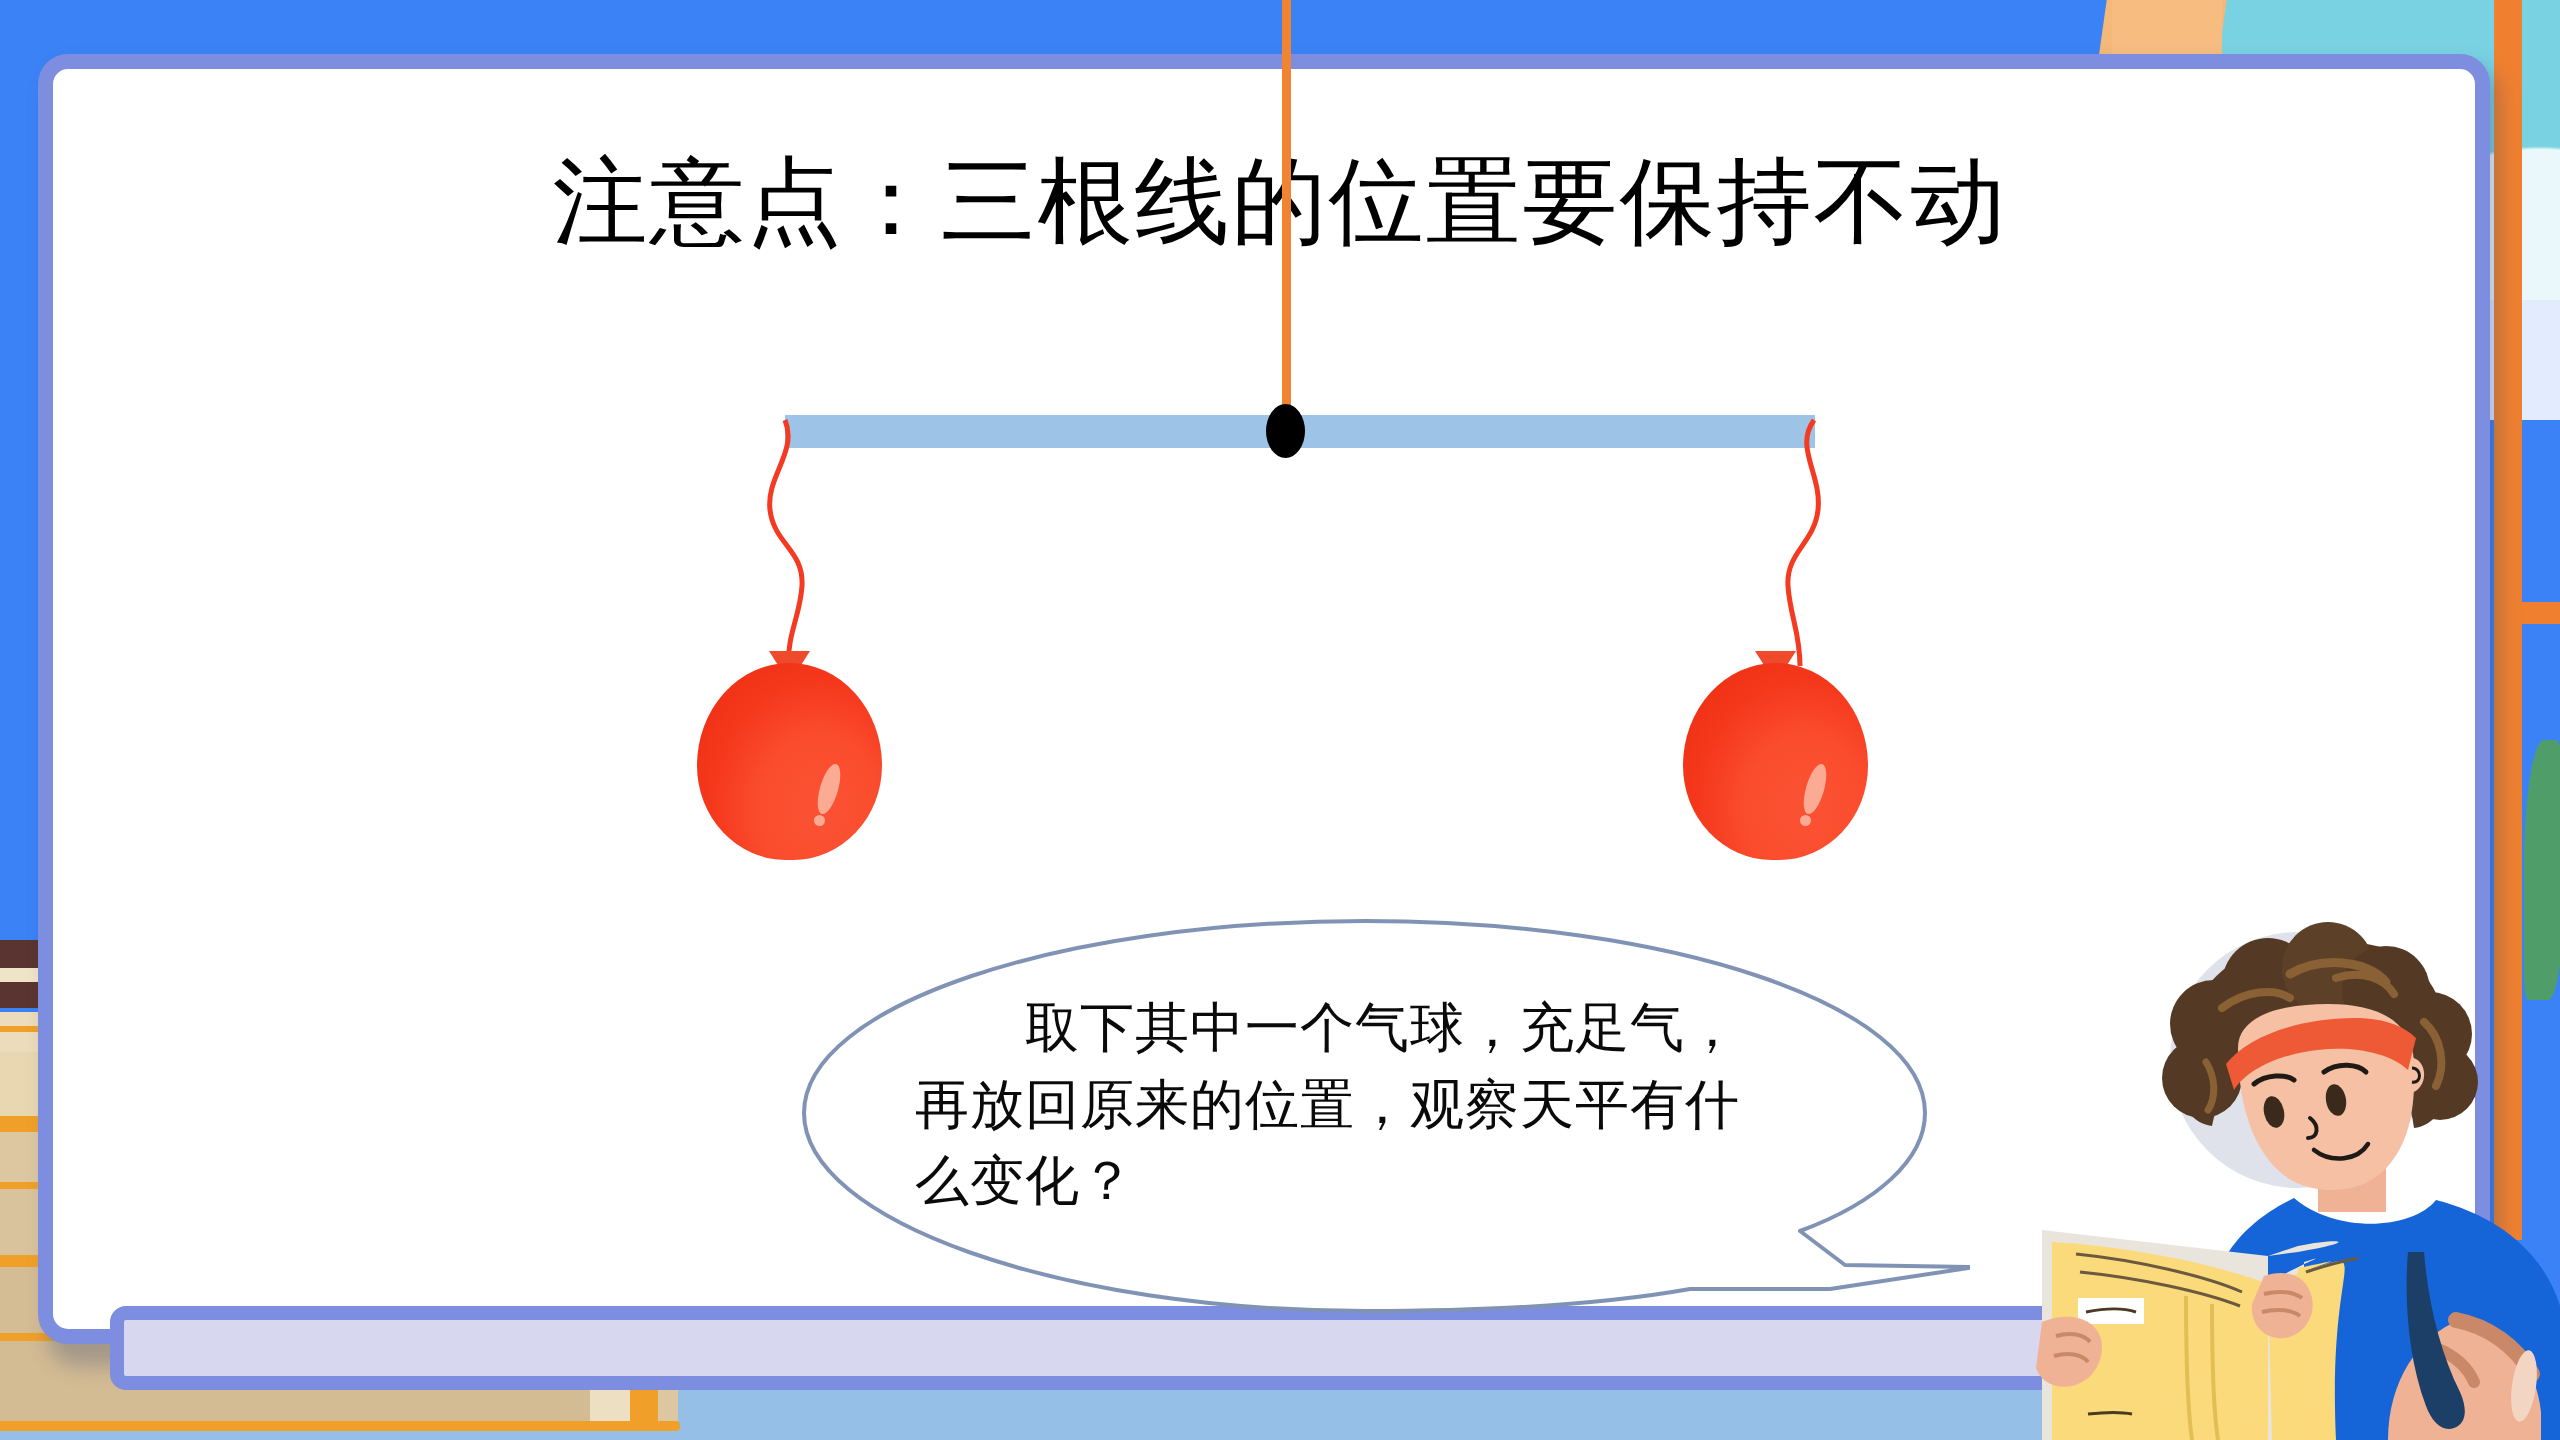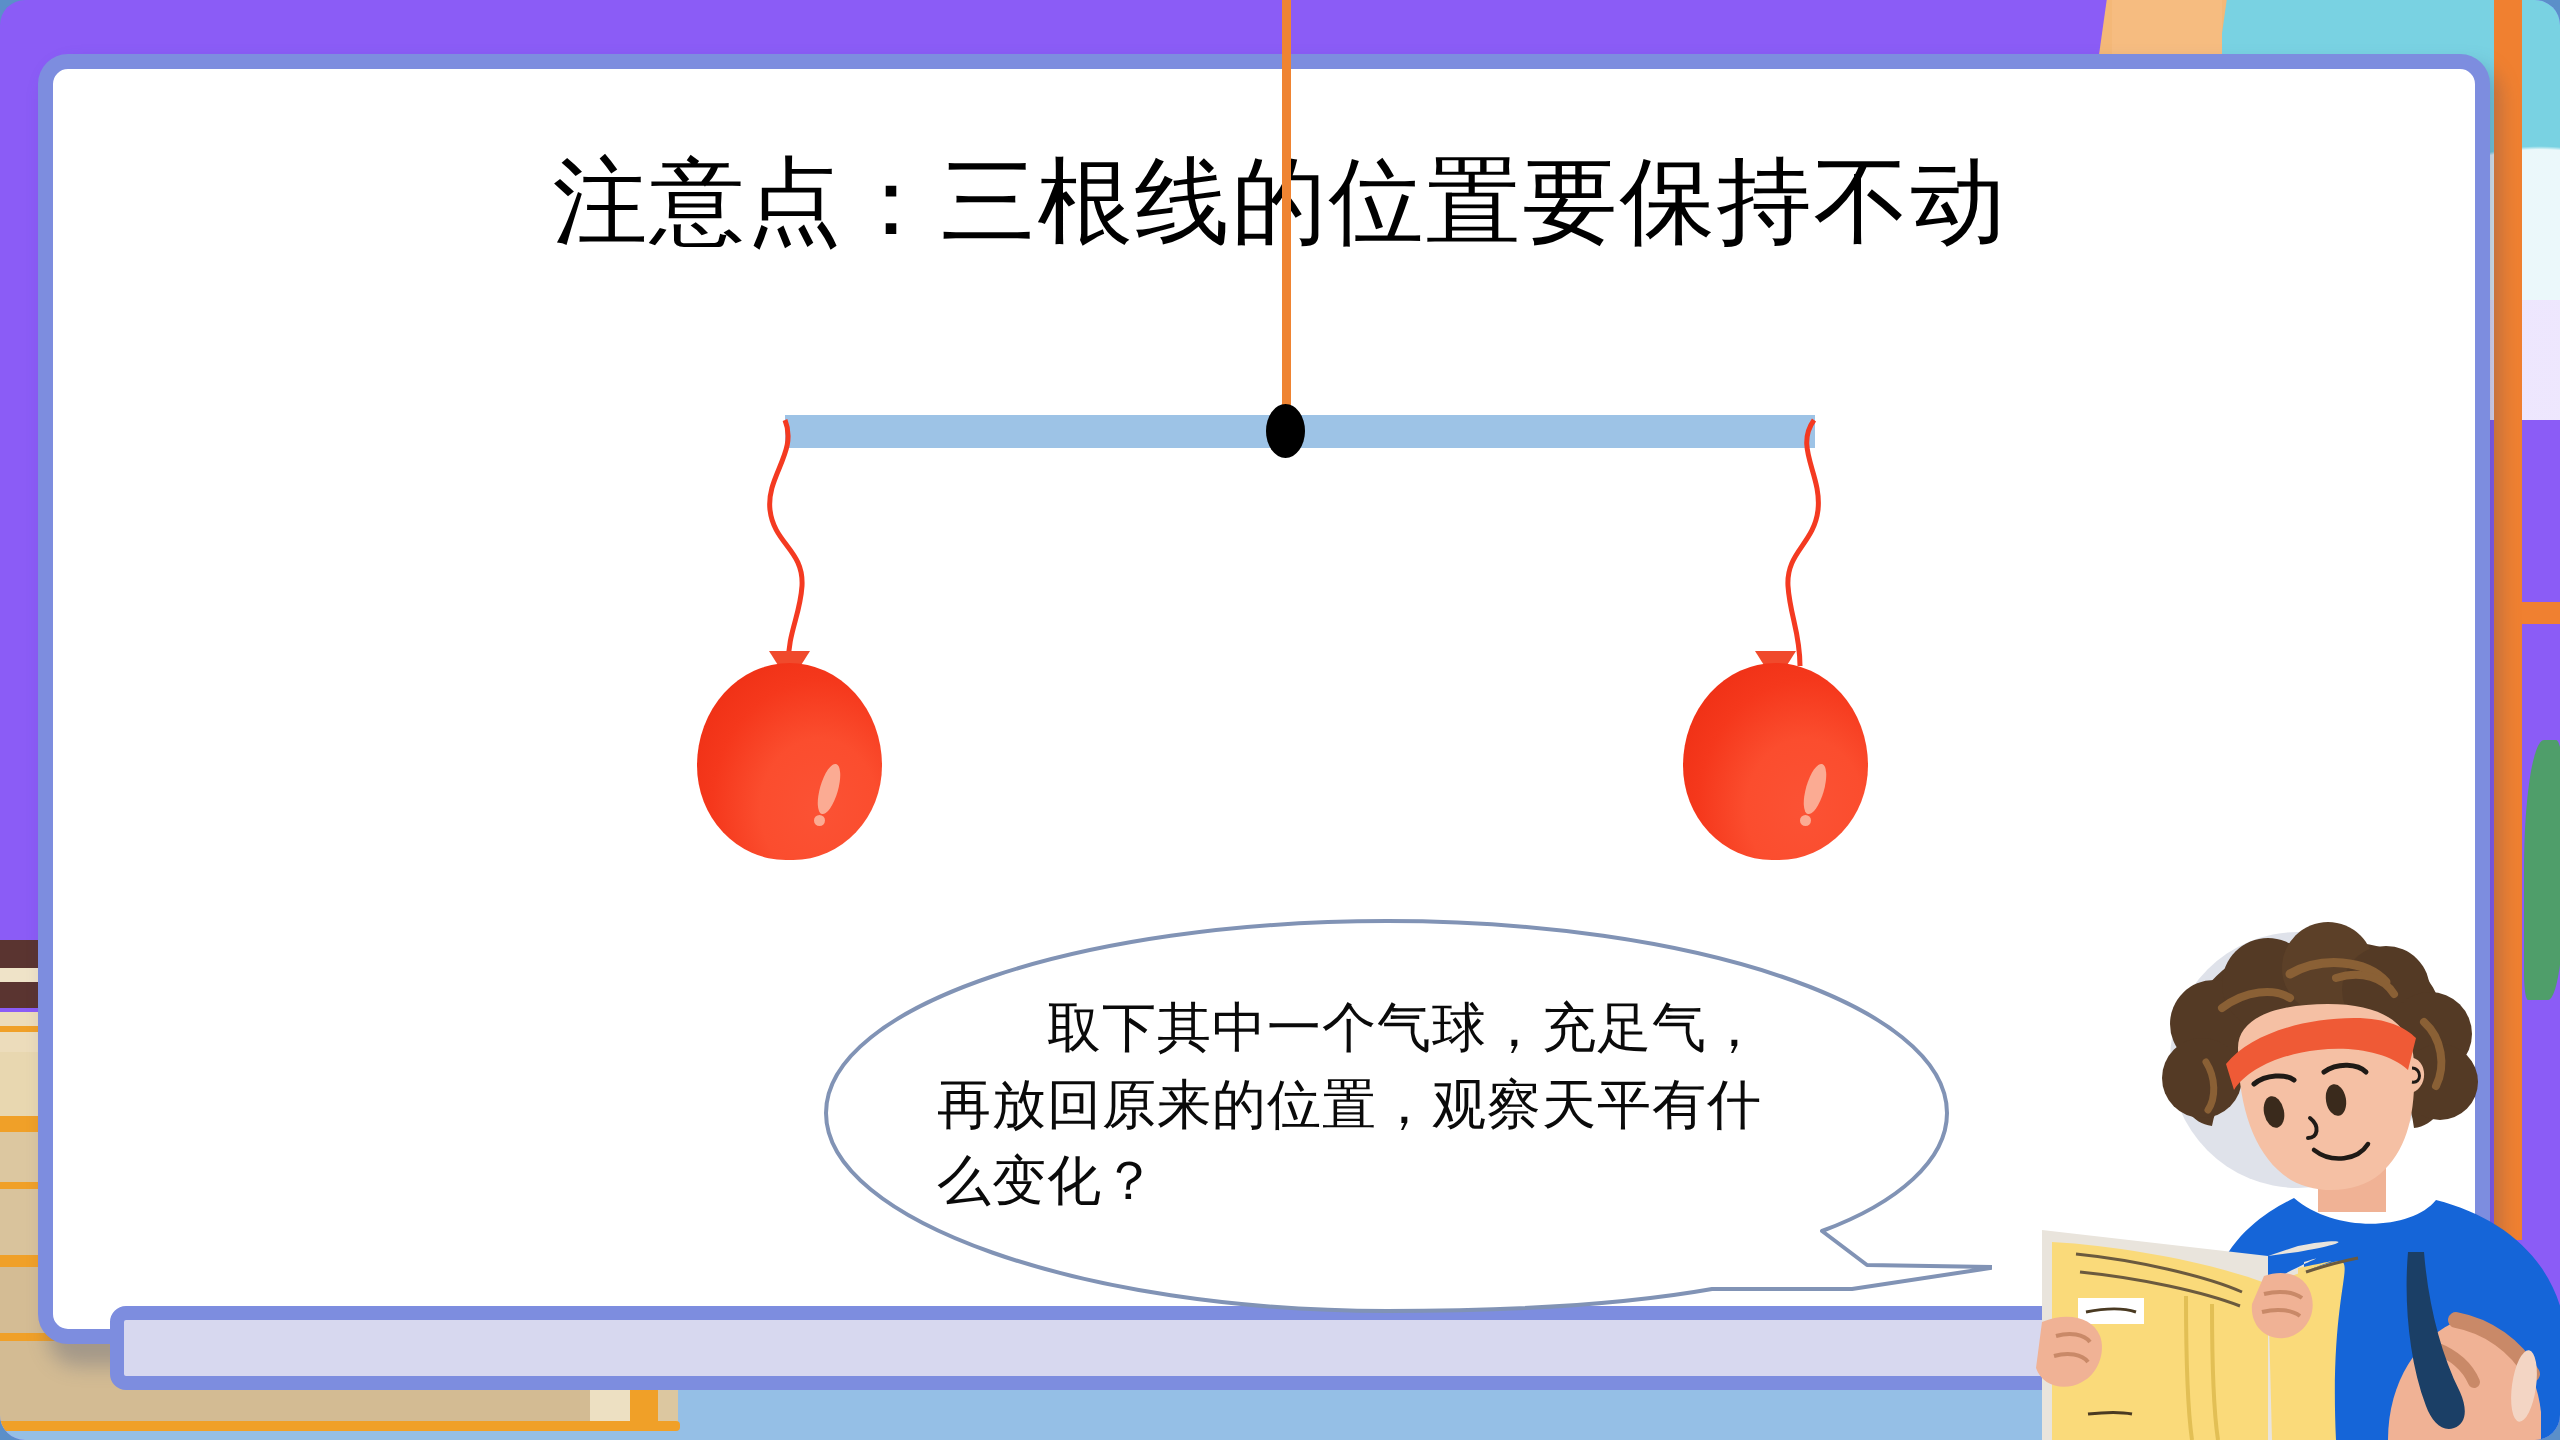--- a/index.html
+++ b/index.html
@@ -8,22 +8,21 @@
     background: #5b8fc9;
   }
   body {
     font-family: "Liberation Serif", "DejaVu Serif", serif;
   }
   #slide {
     position: relative;
     width: 2560px;
     height: 1440px;
     overflow: hidden;
-    background: #8b5cf6;
-    border-radius: 25px;
+    background: #3b82f6;
   }
 
   
   .bg-layer { position: absolute; inset: 0; }
 
   .deco-cyan {
     position: absolute;
     left: 2162px; top: 0; width: 398px; height: 300px;
     background: #79d2e2;
   }
@@ -210,21 +209,21 @@
     position: absolute;
     left: 117px; top: 170px;
     width: 11px; height: 11px;
     background: #fbab93;
     border-radius: 50%;
   }
 
   
   .bubble-wrap {
     position: absolute;
-    left: 812px; top: 915px;
+    left: 790px; top: 915px;
     width: 1180px; height: 400px;
   }
   .bubble-text {
     position: absolute;
     left: 125px; top: 75px;
     width: 860px;
     font-size: 54px;
     line-height: 1.42;
     color: #0a0a0a;
     text-indent: 110px;

